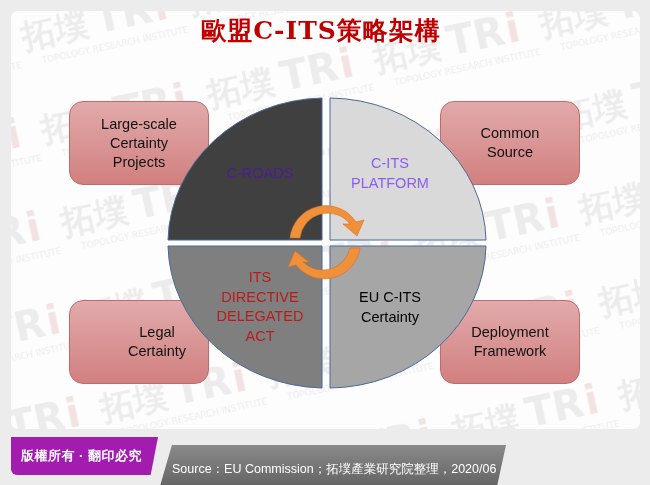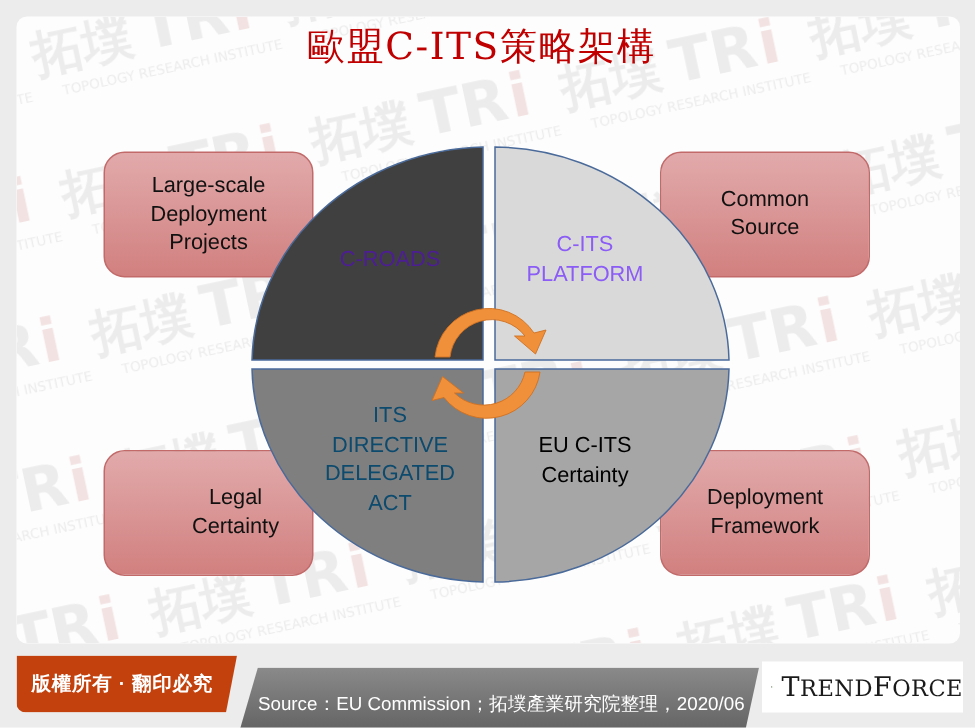--- a/index.html
+++ b/index.html
@@ -17,21 +17,21 @@
       overflow: hidden;
     }
     .watermark {
       position: absolute; left: 0; top: 0; width: 100%; height: 100%;
       pointer-events: none;
     }
     .title {
       position: absolute; left: 0; top: 14px; width: 642px;
       text-align: center;
       font-family: "DejaVu Serif", "Liberation Serif", serif;
-      font-weight: normal;
+      font-weight: bold;
       font-size: 25px;
       color: #c00000;
       letter-spacing: 1px;
     }
     .diagram { position: absolute; left: 0; top: 0; }
     .pinkbox {
       position: absolute; width: 140px; height: 84px;
       border-radius: 14px;
       background: linear-gradient(#e2aaab, #d1807f);
       border: 1px solid #c26a6a;
@@ -43,21 +43,21 @@
       white-space: pre-line;
     }
     .qlabel {
       position: absolute; text-align: center;
       font-size: 14.5px; line-height: 19.5px;
       white-space: pre-line;
     }
     .footer { position: absolute; left: 0; top: 437px; width: 650px; height: 40px; }
     .copyright-tab {
       position: absolute; left: 11px; top: 0; width: 147px; height: 38px;
-      background: #c2410c;
+      background: #a21caf;
       clip-path: polygon(0 0, 100% 0, 95% 100%, 0 100%);
       border-radius: 0 0 0 6px;
       color: #fff; font-size: 13px; font-weight: bold;
       display: flex; align-items: center; padding-left: 10px; box-sizing: border-box;
       letter-spacing: 0.5px;
     }
     .source-bar {
       position: absolute; left: 158px; top: 8px; width: 348px; height: 48px;
       background: linear-gradient(#8a8a8a, #5e5e5e);
       clip-path: polygon(4% 0, 100% 0, 97% 100%, 0 100%);
@@ -91,21 +91,21 @@
         <text x="20" y="58" font-family="DejaVu Sans, sans-serif" font-size="9" fill="#ececec">TOPOLOGY RESEARCH INSTITUTE</text>
       </pattern>
     </defs>
     <rect width="629" height="418" fill="url(#wm)"></rect>
   </svg>
 </div>
 
 <div class="title">歐盟C-ITS策略架構</div>
 
 <div class="pinkbox" style="left:69px; top:101px;">Large-scale
-Deployment
+Certainty
 Projects</div>
 <div class="pinkbox" style="left:440px; top:101px;">Common
 Source</div>
 <div class="pinkbox" style="left:69px; top:300px;padding-left:36px;">Legal
 Certainty</div>
 <div class="pinkbox" style="left:440px; top:300px;">Deployment
 Framework</div>
 
 <svg class="diagram" width="650" height="485">
   <g stroke="#4a6a9a" stroke-width="1">
@@ -120,33 +120,23 @@
 
     <path d="M290 238 A36 36 0 0 1 356 222 L364 220 L357 236 L343 224 L350 224 A28 28 0 0 0 300 238 Z"></path>
 
     <path d="M360 248 A36 36 0 0 1 296 265 L288 267 L295 251 L309 262 L303 262 A28 28 0 0 0 350 248 Z"></path>
   </g>
 </svg>
 
 <div class="qlabel" style="left:205px; top:164px; width:110px; color:#4c1d95;">C-ROADS</div>
 <div class="qlabel" style="left:335px; top:154px; width:110px; color:#8b5cf6;">C-ITS
 PLATFORM</div>
-<div class="qlabel" style="left:200px; top:268px; width:120px; color:#0c4a6e;">ITS
+<div class="qlabel" style="left:200px; top:268px; width:120px; color:#b91c1c;">ITS
 DIRECTIVE
 DELEGATED
 ACT</div>
 <div class="qlabel" style="left:330px; top:288px; width:120px; color:#000000;">EU C-ITS
 Certainty</div>
 
 <div class="footer">
   <div class="copyright-tab">版權所有 · 翻印必究</div>
   <div class="source-bar">Source：EU Commission；拓墣產業研究院整理，2020/06</div>
-  <div class="logo">
-    <svg class="logo-mark" width="20" height="22" viewBox="0 0 20 22">
-      <rect x="0" y="2" width="9" height="4" fill="#111"></rect>
-      <rect x="3" y="6" width="4" height="14" fill="#111"></rect>
-      <rect x="10" y="2" width="10" height="4" fill="#5cb531"></rect>
-      <rect x="10" y="9" width="9" height="4" fill="#5cb531"></rect>
-      <rect x="10" y="16" width="10" height="4" fill="#5cb531"></rect>
-    </svg>
-    <span class="logo-text"><span class="big">T</span><span>REND</span><span class="big">F</span><span>ORCE</span></span>
-  </div>
 </div>
 
 </body></html>

